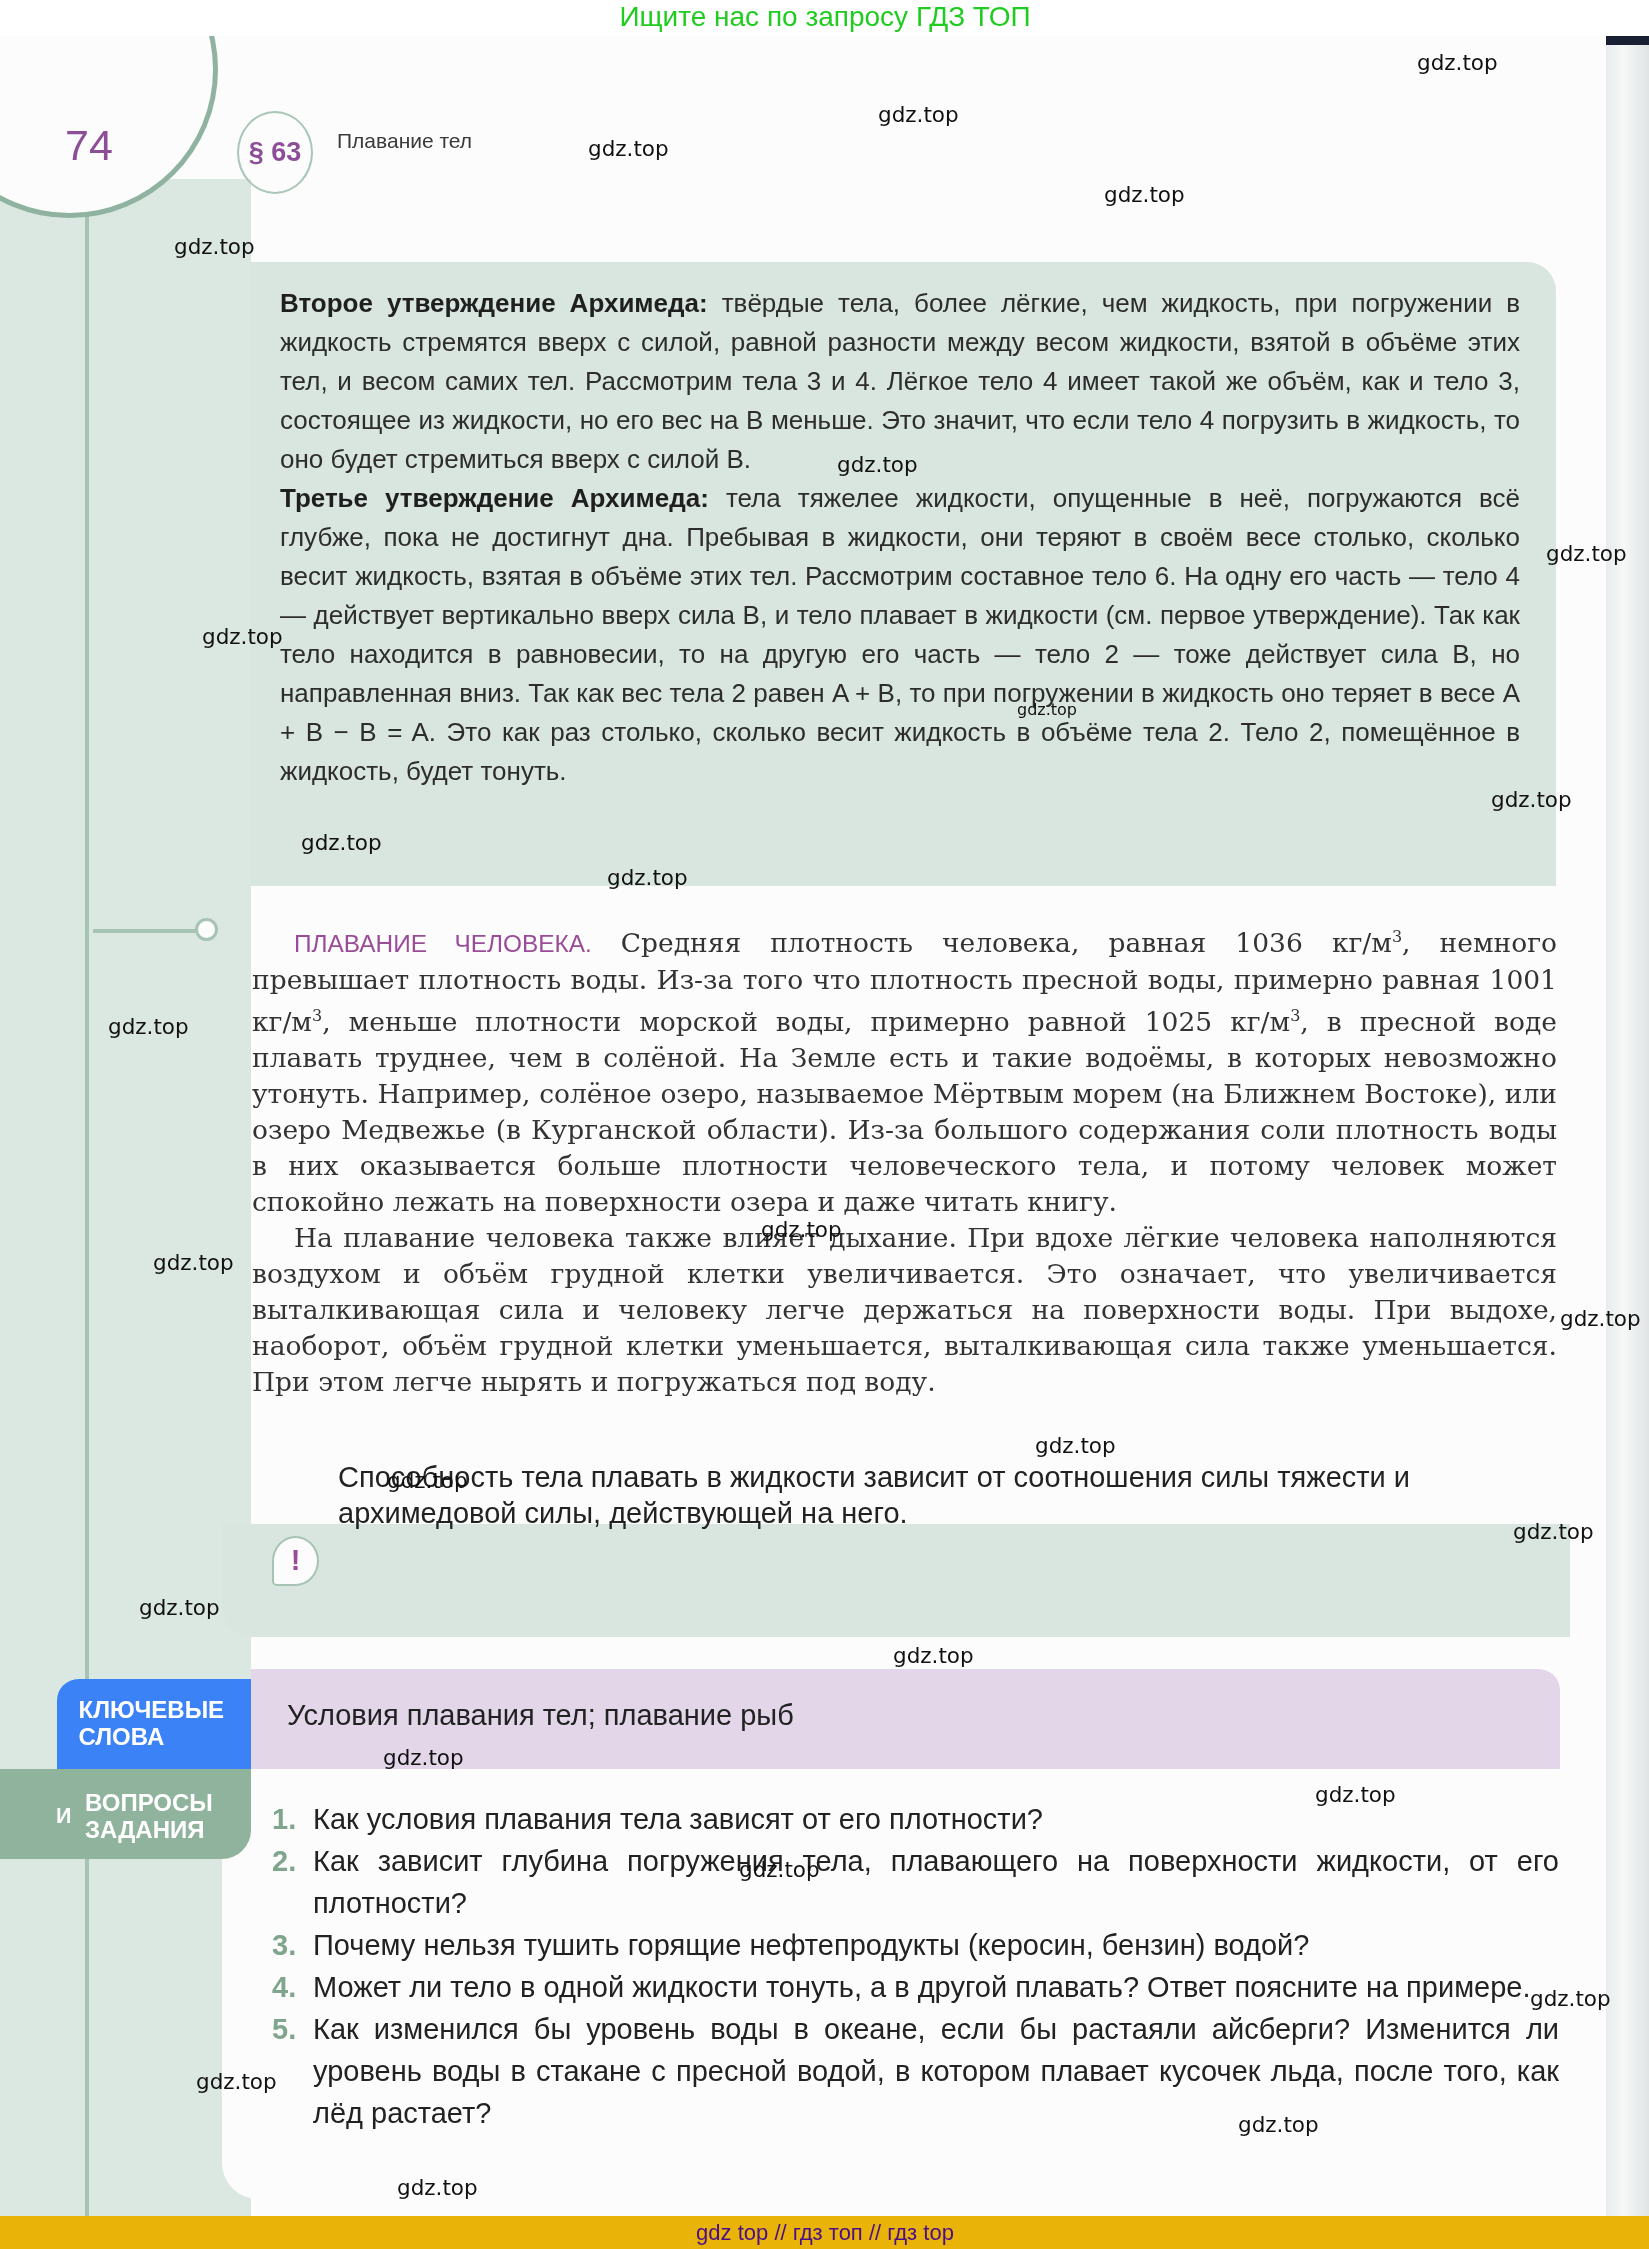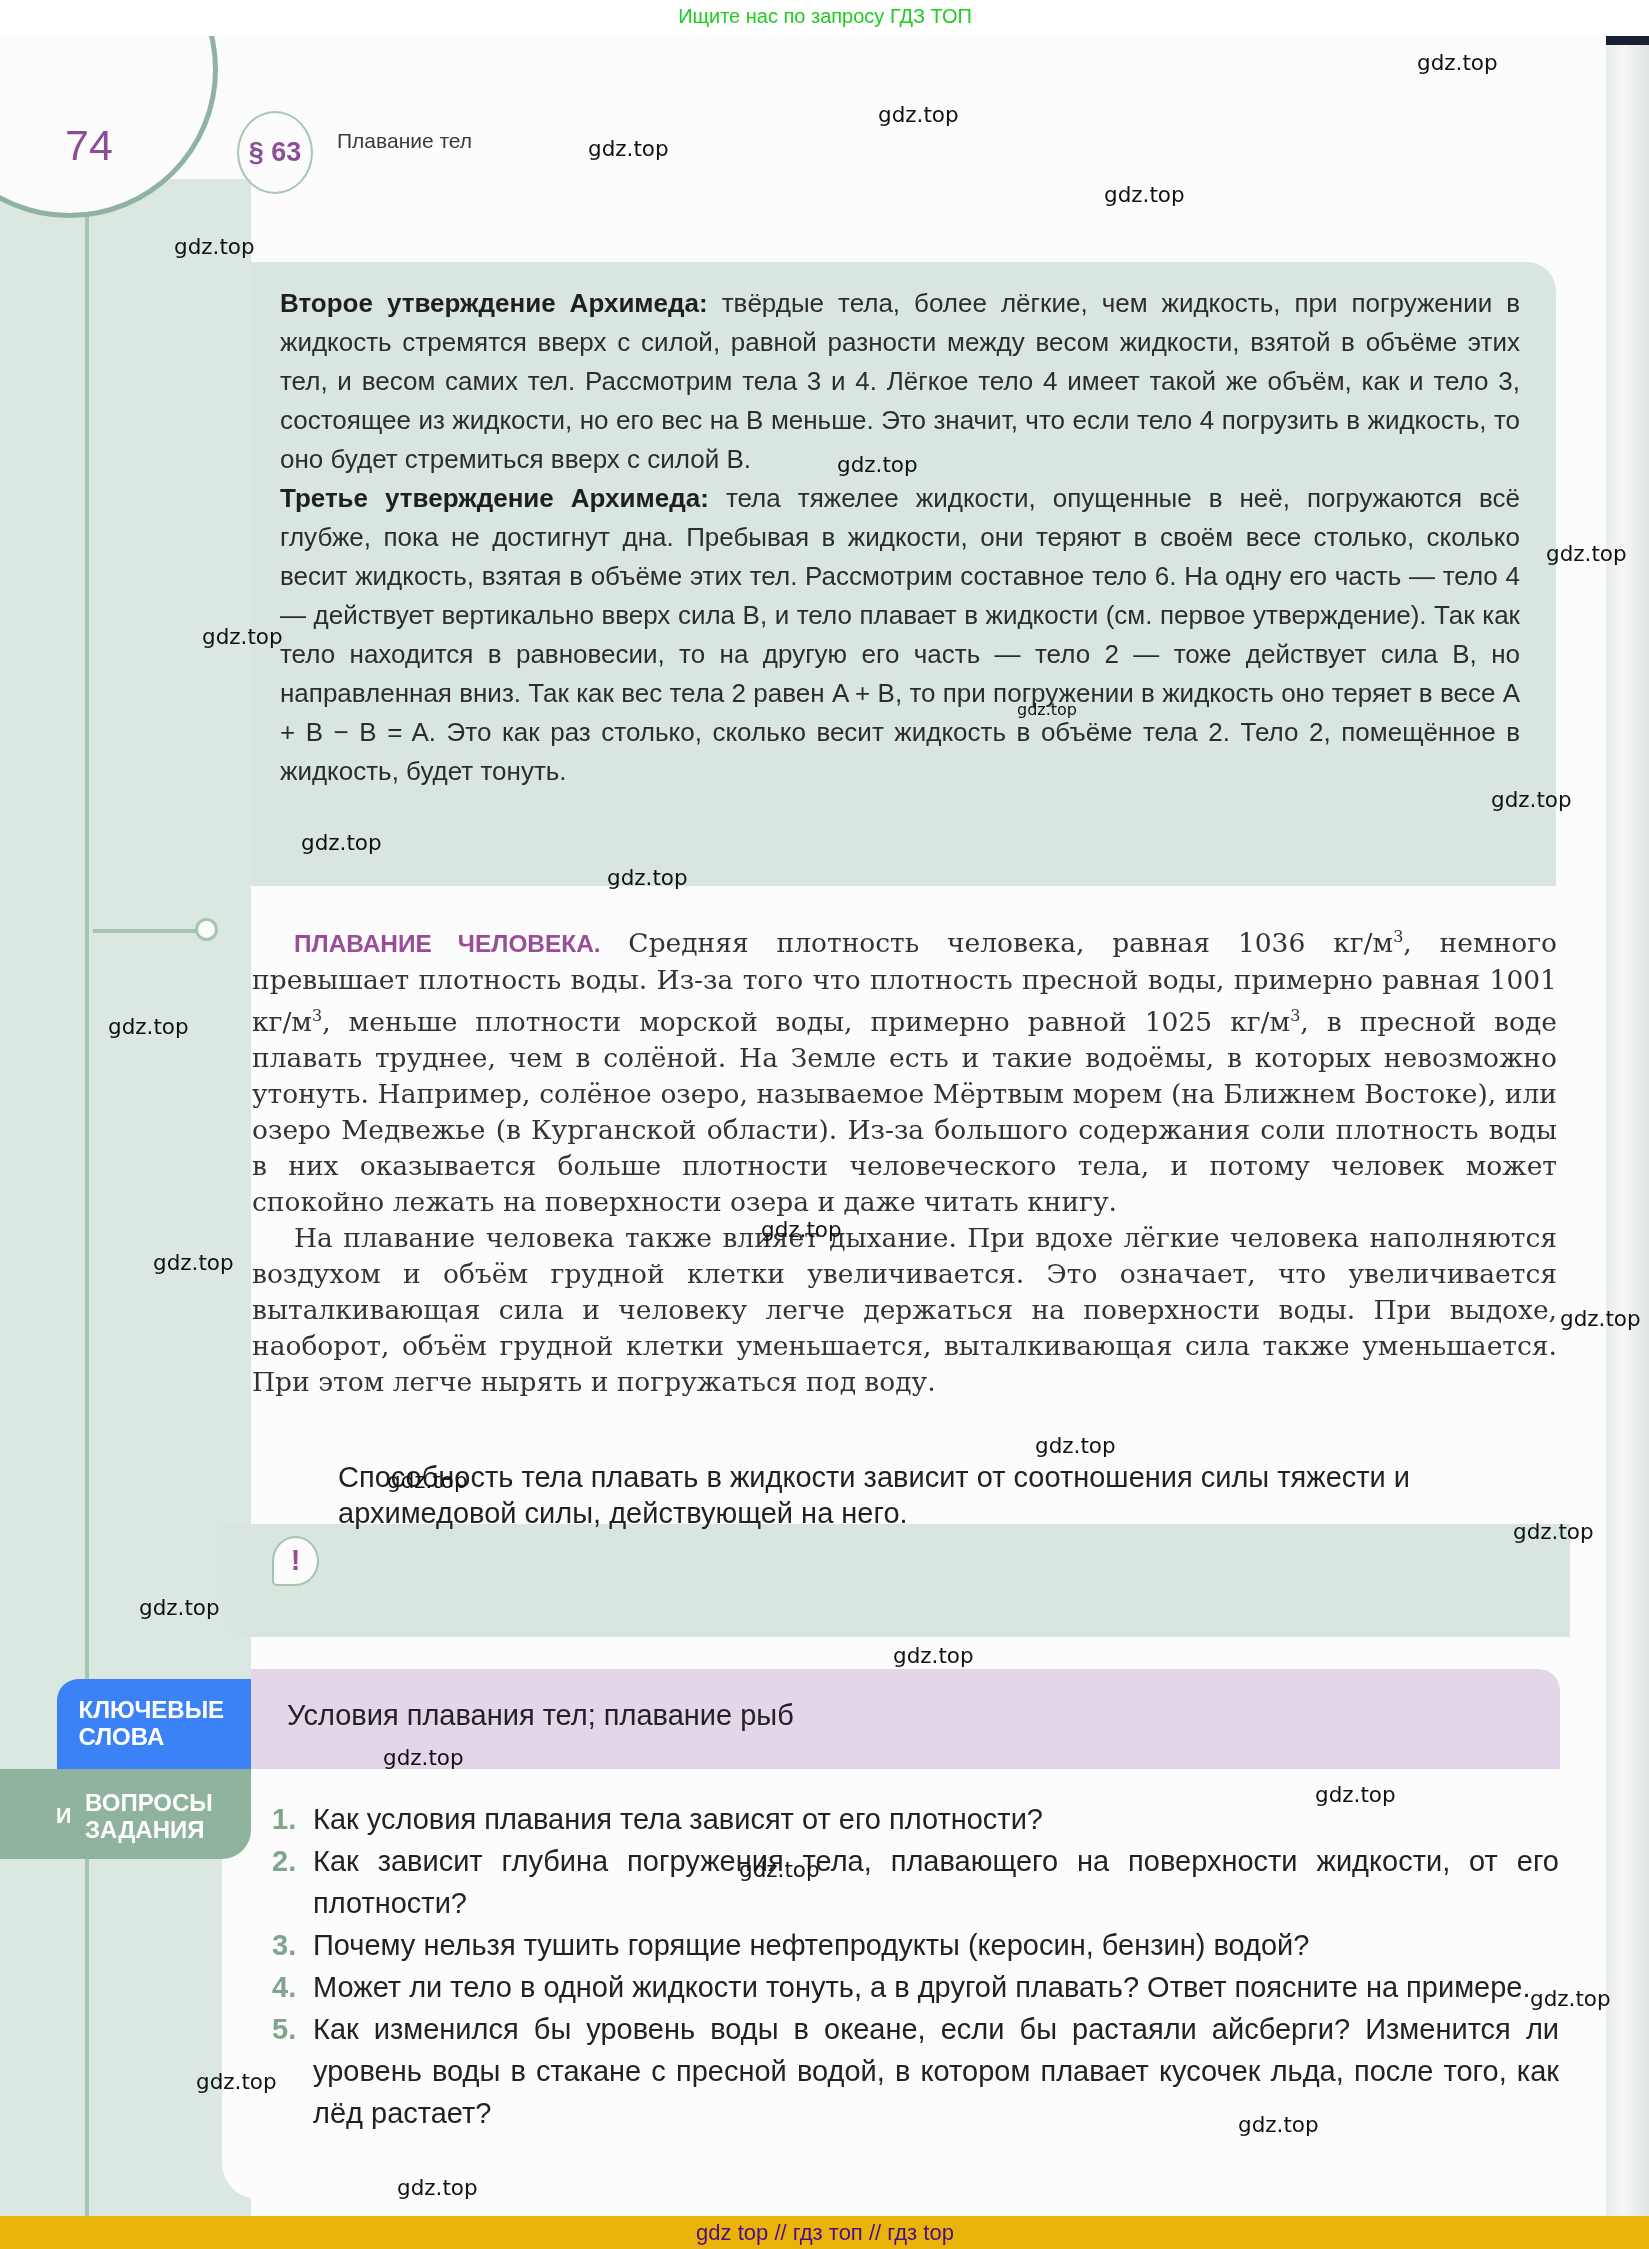--- a/index.html
+++ b/index.html
@@ -4,21 +4,21 @@
 <style>
   html, body { margin: 0; padding: 0; }
   body {
     width: 1650px; height: 2250px; position: relative; overflow: hidden;
     background: #ffffff;
     font-family: "Liberation Sans", sans-serif;
   }
   .topbar {
     position: absolute; left: 0; top: 0; width: 1650px; height: 36px;
     background: #ffffff; text-align: center;
-    color: #1fcc1f; font-size: 20px; line-height: 33px;
+    color: #1fcc1f; font-size: 28px; line-height: 33px;
   }
   .page {
     position: absolute; left: 0; top: 36px; width: 1606px; height: 2180px;
     background: #fbfcfb; overflow: hidden;
   }
   .page-edge {
     position: absolute; left: 1606px; top: 36px; width: 44px; height: 2180px;
     background: linear-gradient(to right, #e8ecec, #f6f7f7 40%, #dfe3e3);
   }
   .page-edge .dark {
@@ -63,21 +63,21 @@
   .marker-ring {
     position: absolute; left: 195px; top: 891px; width: 23px; height: 23px;
     border: 3.6px solid #a7c3b4; border-radius: 50%; background: #fbfcfb; box-sizing: border-box; margin-top:-9.3px;
   }
   .body2 {
     position: absolute; left: 252px; top: 883px; width: 1305px;
     font-family: "DejaVu Serif", "Liberation Serif", serif;
     font-size: 26.5px; line-height: 36px; color: #333333; text-align: justify;
   }
   .body2 p { margin: 0; text-indent: 42px; }
-  .body2 .heading { color: #9a4c98; font-family: "Liberation Sans", sans-serif; font-weight: bold; font-size: 24.4px; }
+  .body2 .heading { color: #9a4c98; font-family: "Liberation Sans", sans-serif; font-weight: normal; font-size: 24.4px; }
   .body2 sup { font-size: 16px; }
   .vyvod-tab {
     position: absolute; left: 0; top: 1486px; width: 251px; height: 95px;
     background: #6e9a80; border-radius: 0 0 29px 0;
     color: #ffffff; font-weight: bold; font-size: 24.4px; letter-spacing: 1.4px;
     display: flex; align-items: center; padding-left: 79px; box-sizing: border-box;
   }
   .vyvod-box {
     position: absolute; left: 222px; top: 1488px; width: 1348px; height: 113px;
     background: #d9e6df; border-radius: 0 0 0 29px;

